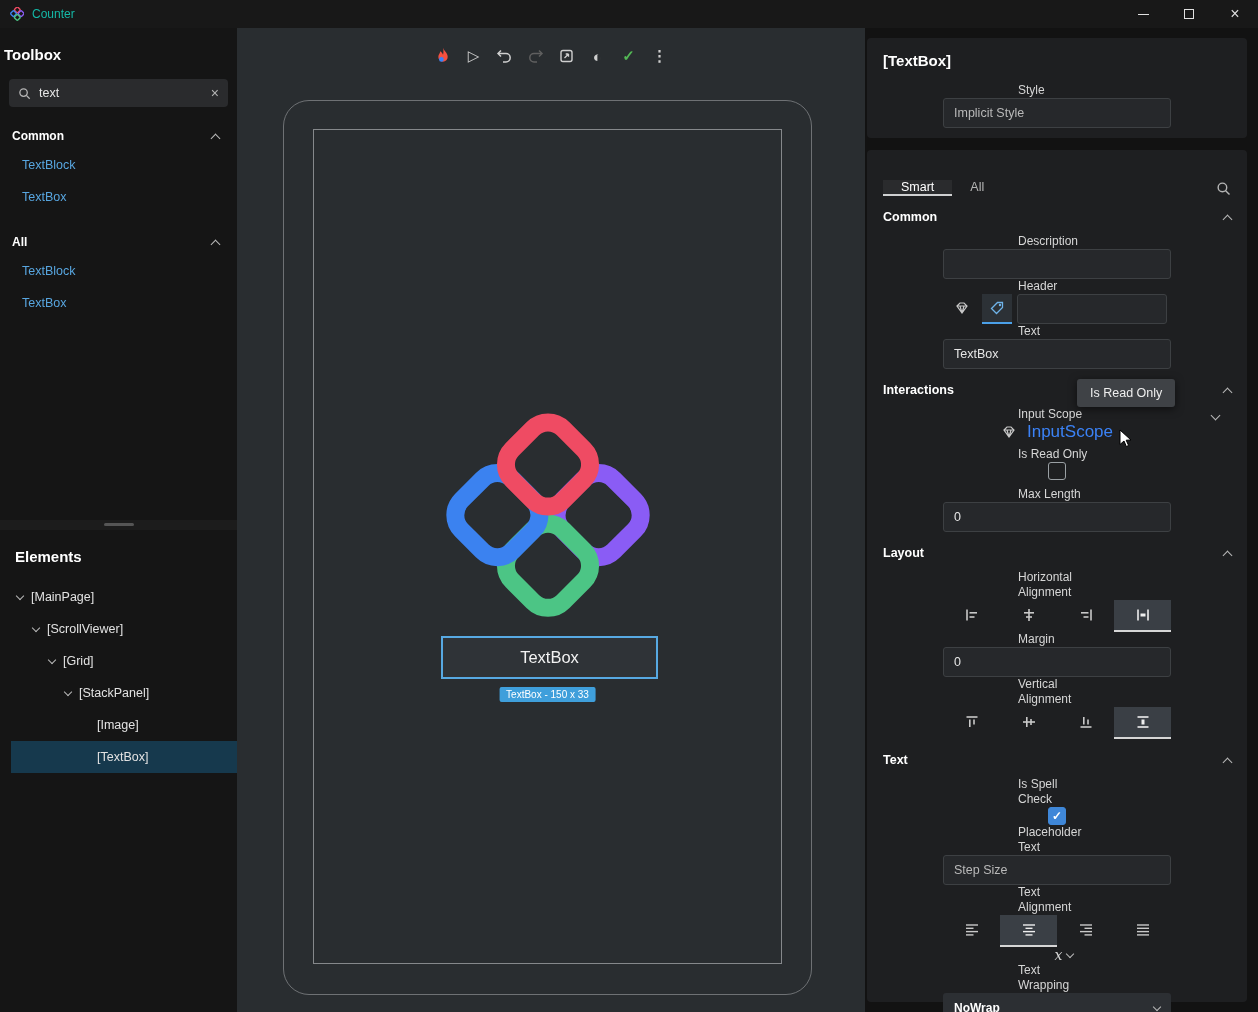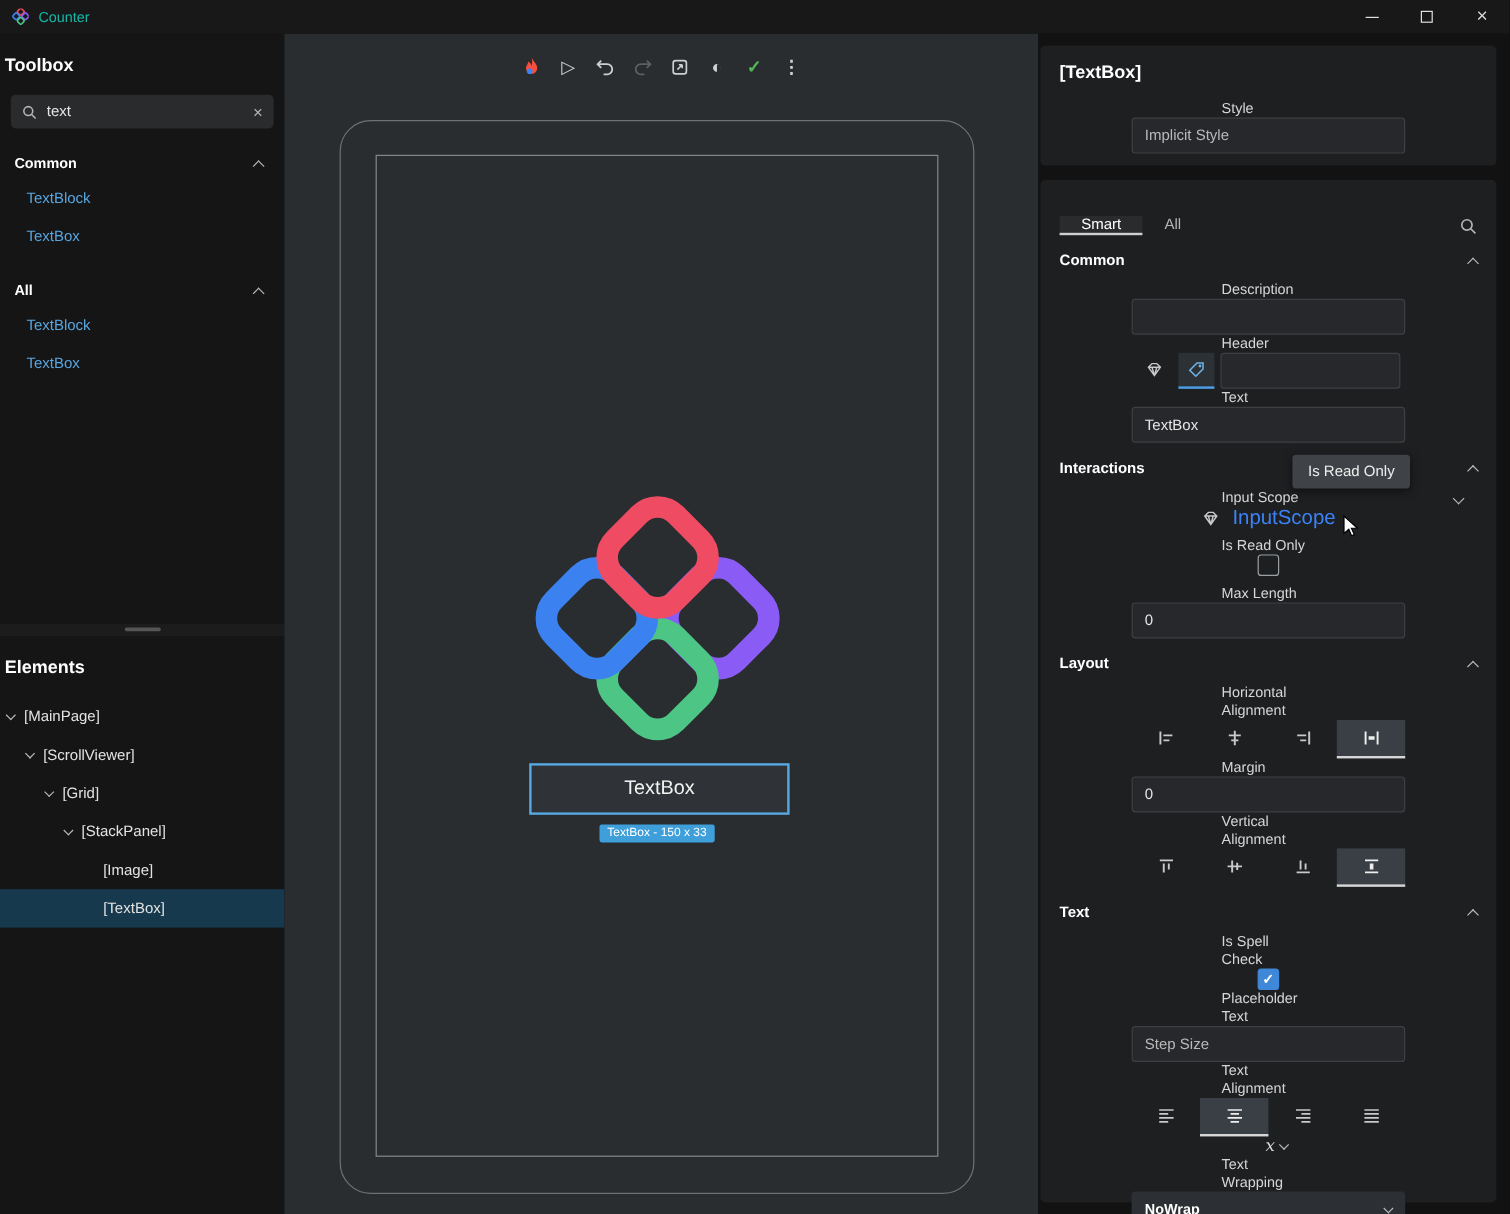--- a/index.html
+++ b/index.html
@@ -30,21 +30,21 @@
   .tb-item { height:32px; display:flex; align-items:center; padding-left:22px;
     color:#58a6e0; font-size:12.5px; }
   .chev { display:inline-block; width:7px; height:7px;
     border-right:1.6px solid #b9b9b9; border-bottom:1.6px solid #b9b9b9; }
   .chev.up { transform:rotate(-135deg); margin-top:4px; }
   .chev.down { transform:rotate(45deg); margin-bottom:3px; }
   .chev.sm { width:6px; height:6px; }
   .splitter { height:10px; background:#1c1c1c; position:relative; }
   .splitter .pill { position:absolute; left:50%; top:3px; transform:translateX(-50%);
     width:30px; height:3px; background:#555; border-radius:2px; }
-  .elements { padding-top:14px; }
+  .elements { padding-top:14px;padding-left:11px; }
   .tree-row { height:32px; display:flex; align-items:center; gap:8px; font-size:12.5px; color:#e2e2e2;text-align:right; }
   .tree-row.selected { background:#16394d; }
 
   
   .canvas { position:absolute; left:237px; top:28px; width:628px; height:984px; background:#292d30; }
   .dtoolbar { position:absolute; top:16px; left:50%; transform:translateX(-50%);
     display:flex; align-items:center; gap:9px; }
   .dico { width:22px; height:24px; display:flex; align-items:center; justify-content:center;
     color:#cfcfcf; font-size:15px; }
   .dico.dim { color:#5f5f5f; }

